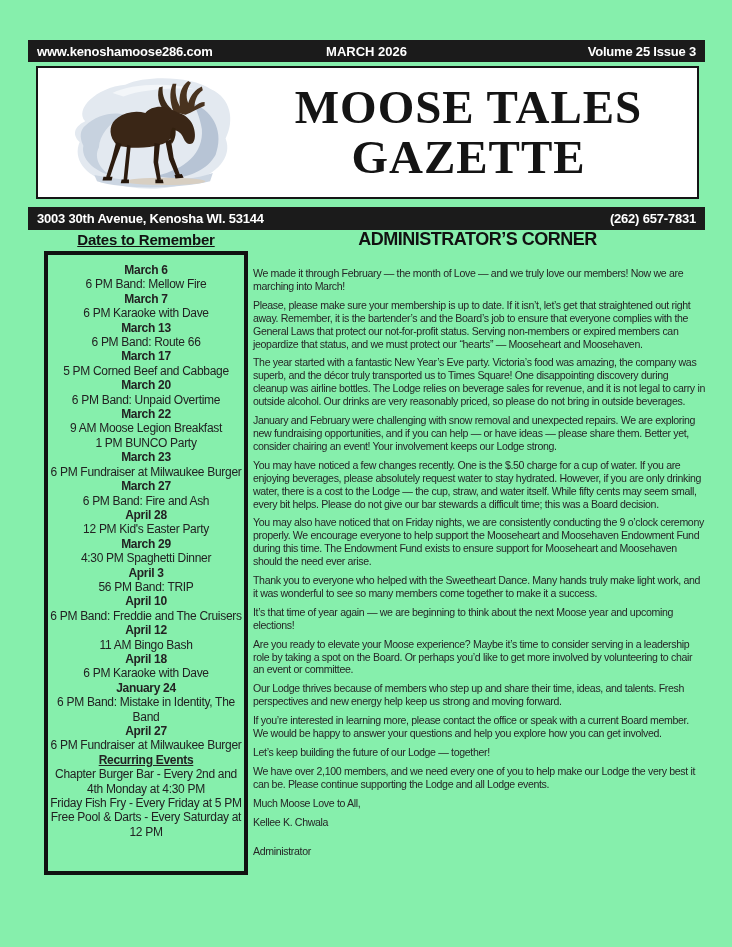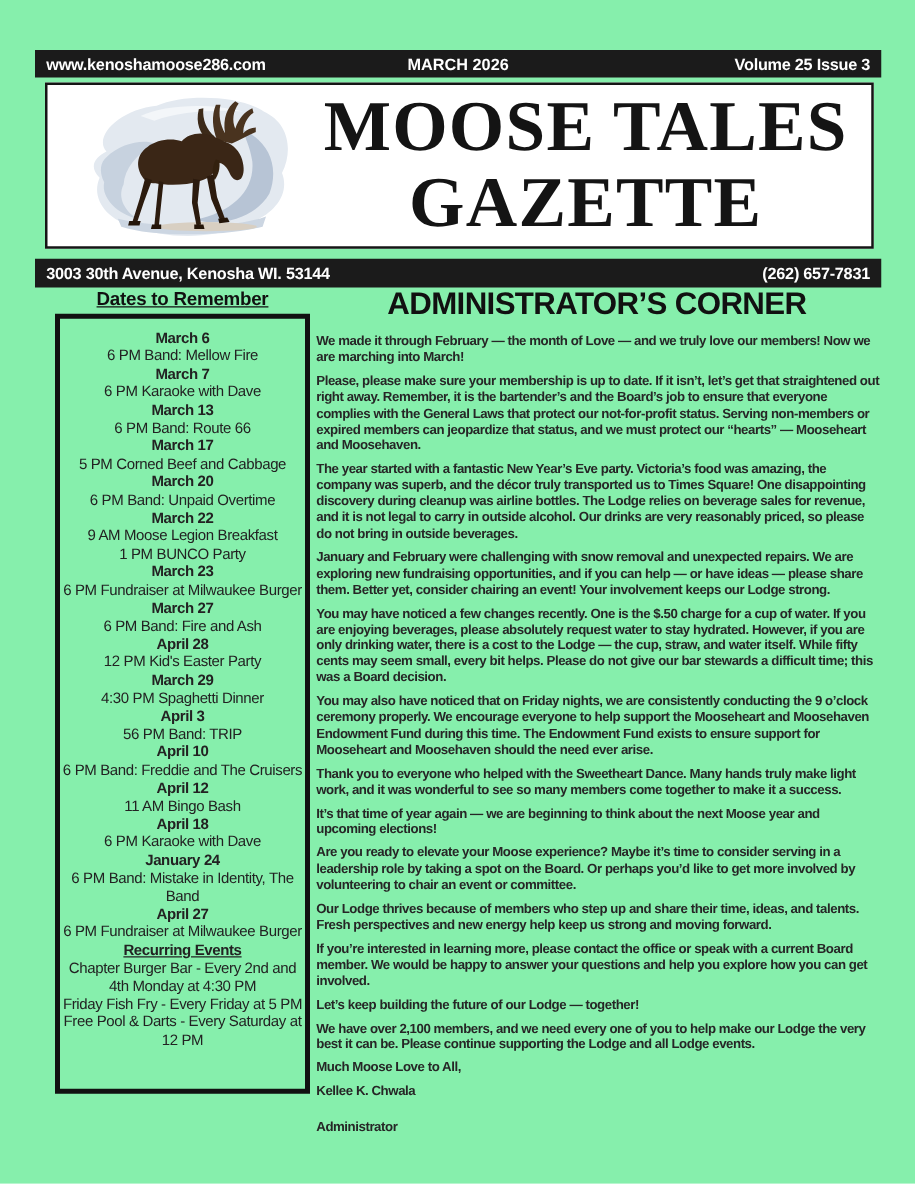--- a/index.html
+++ b/index.html
@@ -14,39 +14,39 @@
   .bar-addr{top:207px;height:23px;}
   .bar .l{flex:1.2;text-align:left;letter-spacing:-0.2px;}
   .bar .c{flex:1;text-align:center;font-size:13px;}
   .bar .r{flex:1.2;text-align:right;letter-spacing:-0.2px;}
 
   
   .masthead{position:absolute;left:36px;top:66px;width:659px;height:129px;
             border:2px solid #151515;background:#fff;display:flex;align-items:center;}
   .moose{flex:0 0 auto;width:194px;height:124px;margin-left:14px;}
   .gz-title{flex:1;text-align:center;font-family:"Liberation Serif",serif;
-            font-weight:bold;font-size:57px;line-height:1.06;color:#141414;
+            font-weight:bold;font-size:47px;line-height:1.06;color:#141414;
             letter-spacing:1px;margin-right:6px;}
 
   
   .sb-title{position:absolute;left:44px;top:231px;width:204px;text-align:center;
             font-weight:bold;font-size:15px;color:#111;letter-spacing:-0.2px;text-decoration:underline;}
   .sb{position:absolute;left:44px;top:251px;width:204px;height:624px;
       border:4px solid #111;box-sizing:border-box;padding:8px 2px 0;
       text-align:center;font-size:12px;line-height:14.4px;letter-spacing:-0.3px;
       color:#222;overflow:hidden;}
   .sb .date{font-weight:bold;}
   .sb .heading{font-weight:bold;text-decoration:underline;}
 
   
   .main-title{position:absolute;left:250px;top:229px;width:455px;text-align:center;
-              font-weight:bold;font-size:25px;letter-spacing:-0.5px;color:#111;
+              font-weight:bold;font-size:18px;letter-spacing:-0.5px;color:#111;
               white-space:nowrap;}
   .main-text{position:absolute;left:253px;top:267px;width:452px;font-size:10.6px;
-             line-height:12.9px;letter-spacing:-0.35px;color:#262626;font-weight:bold;}
+             line-height:12.9px;letter-spacing:-0.35px;color:#262626;}
   .main-text .para{margin:0 0 6px;}
   .main-text .tight{margin-bottom:16px;}
 </style>
 </head>
 <body>
 
 <div class="page">
 
   <div class="bar bar-top">
     <span class="l">www.kenoshamoose286.com</span>

